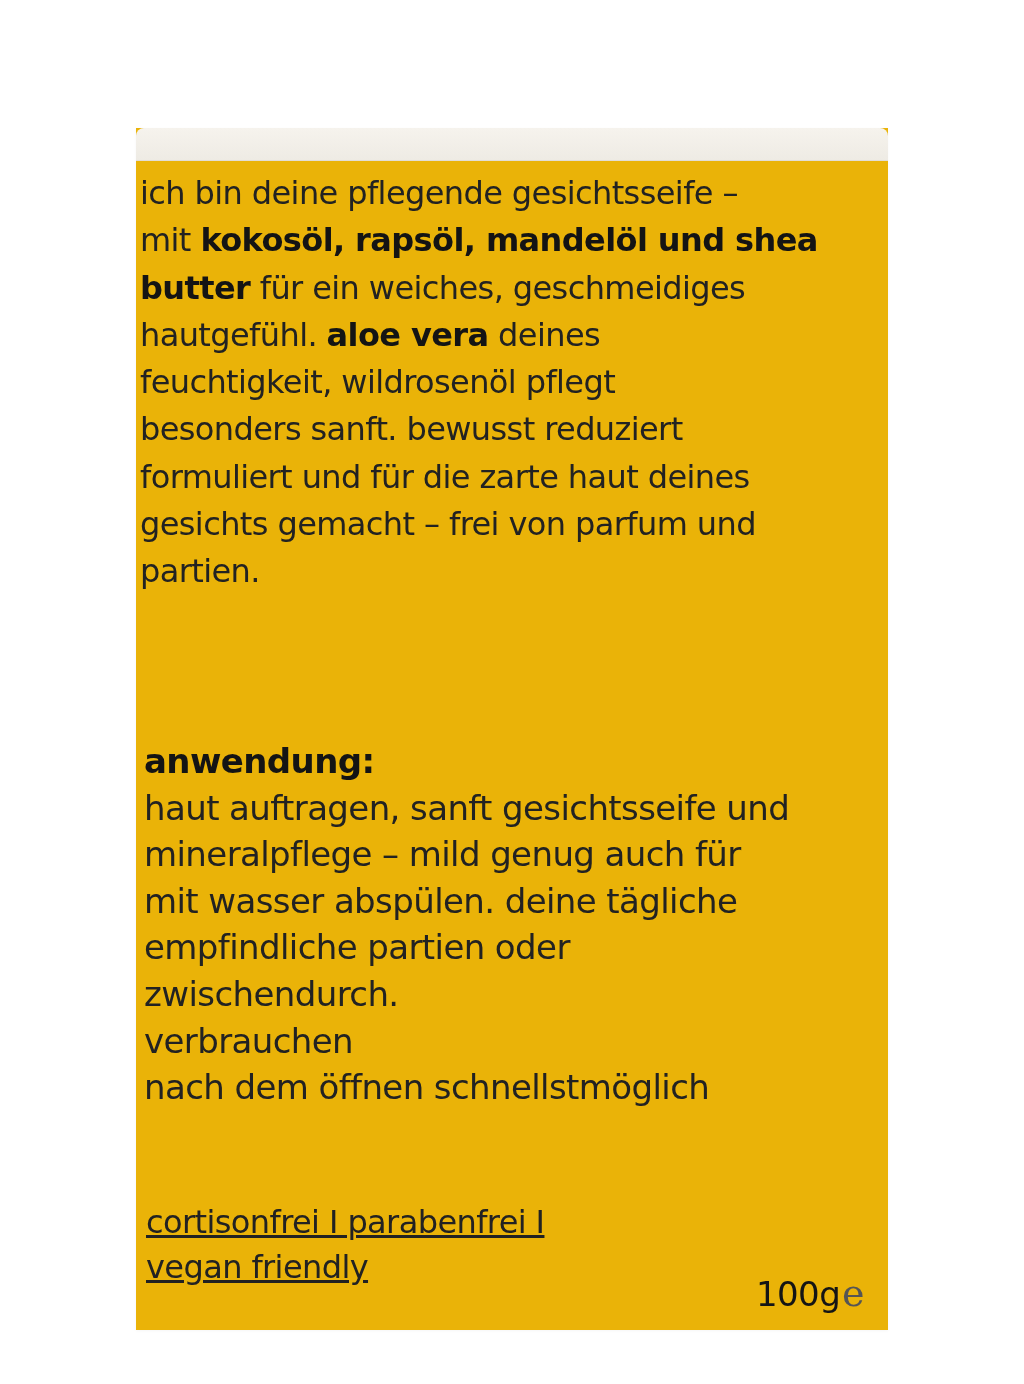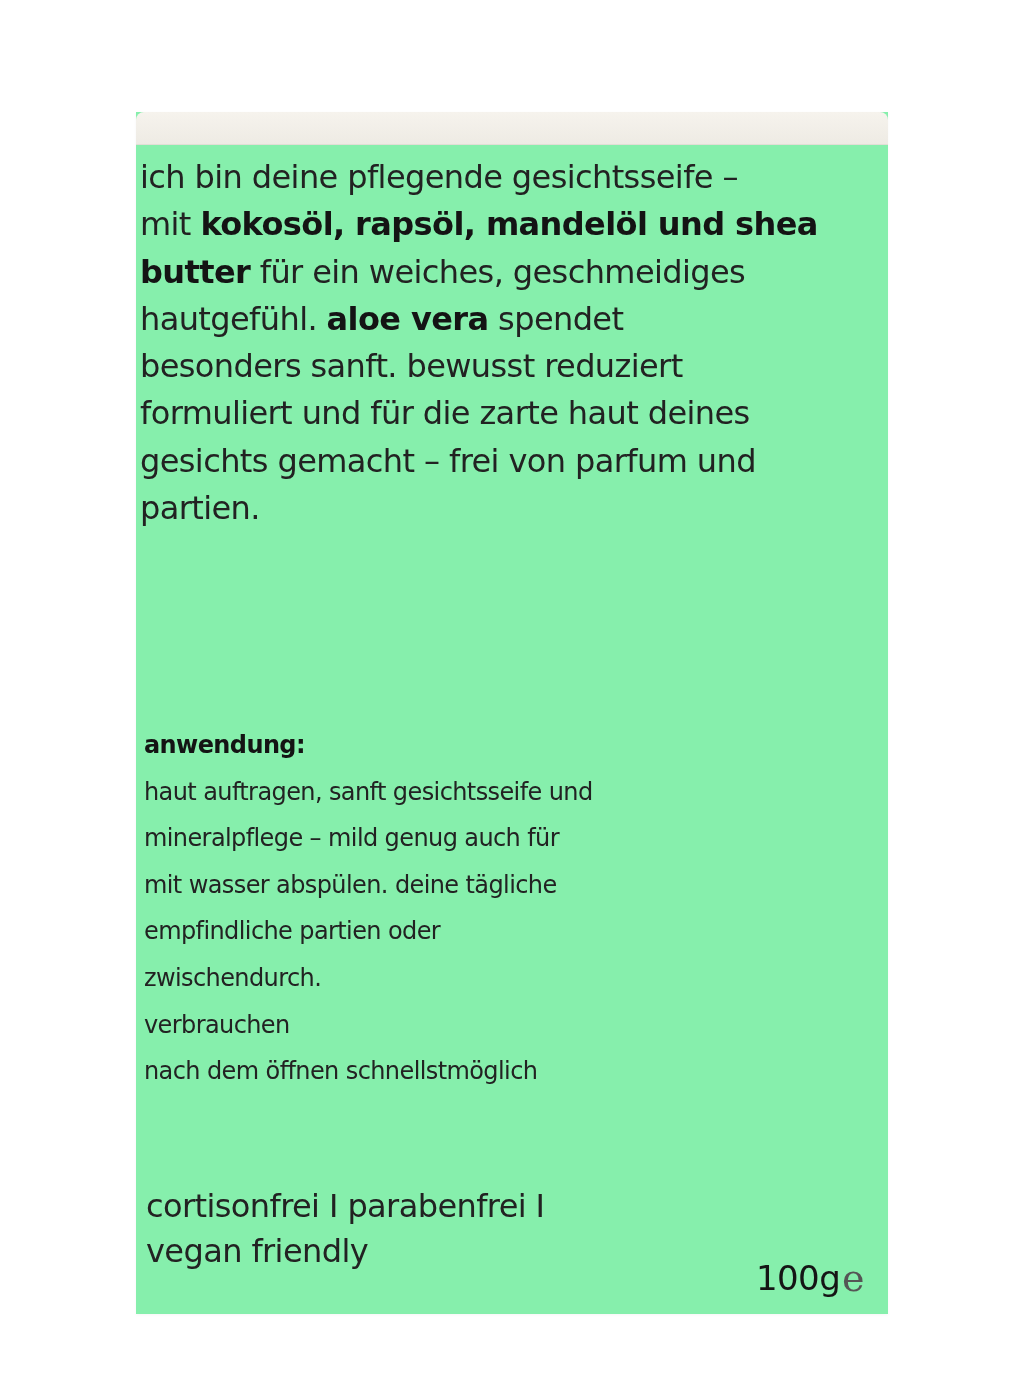--- a/index.html
+++ b/index.html
@@ -1,65 +1,66 @@
 <!DOCTYPE html>
 <html><head>
 <meta charset="utf-8">
 <style>
   html, body { margin: 0; padding: 0; }
   body {
     width: 1024px; height: 1384px; background: #ffffff; position: relative; overflow: hidden;
     font-family: "DejaVu Sans", sans-serif; color: #1f1f1f;
   }
   .package {
-    position: absolute; left: 136px; top: 112px; width: 752px; height: 1202px;
-    background: #86efac;
+    position: absolute; left: 136px; top: 128px; width: 752px; height: 1202px;
+    background: #eab308;
     box-shadow: 0 1px 3px rgba(0,0,0,0.04);
   }
   .top-flap {
     position: absolute; left: 0; top: 0; width: 752px; height: 32px;
     background: linear-gradient(#f6f3ed, #eeebe4);
     border-radius: 8px 8px 0 0;
     border-bottom: 1px solid #e2ded6;
   }
   .text {
     position: absolute; left: 4px; top: 42px; width: 740px;
     font-size: 32px; line-height: 47.3px; letter-spacing: -0.6px;
     color: #222;
   }
   .text b { font-weight: bold; color: #141414; }
   .usage {
     position: absolute; left: 8px; top: 610px; width: 740px;
-    font-size: 24px; line-height: 46.6px; letter-spacing: -0.6px; color: #222;
+    font-size: 34px; line-height: 46.6px; letter-spacing: -0.6px; color: #222;
   }
   .usage .head { font-weight: bold; color: #141414; }
   .claims {
     position: absolute; left: 10px; top: 1072px; width: 600px;
-    font-size: 32px; line-height: 45px; letter-spacing: -0.6px; color: #222;
+    font-size: 32px; line-height: 45px; letter-spacing: -0.6px; color: #222; text-decoration: underline;
   }
   .weight {
     position: absolute; right: 24px; top: 1146px;
     font-size: 34px; letter-spacing: -0.6px; color: #151515;
-    display: flex; align-items: center;
+    display: flex; align-items: flex-start;
   }
   .estimate {
     font-family: "DejaVu Serif", serif; font-size: 38px; color: #555; margin-left: 2px; line-height: 1;
   }
 </style>
 </head>
 <body>
 
 <div class="package">
   <div class="top-flap"></div>
 
   <div class="text">
     <div>ich bin deine pflegende gesichtsseife –</div>
     <div><span>mit </span><b>kokosöl, rapsöl, mandelöl und shea</b></div>
     <div><b>butter</b><span> für ein weiches, geschmeidiges</span></div>
-    <div><span>hautgefühl. </span><b>aloe vera</b><span> spendet</span></div>
+    <div><span>hautgefühl. </span><b>aloe vera</b><span> deines</span></div>
+    <div>feuchtigkeit, wildrosenöl pflegt</div>
     <div>besonders sanft. bewusst reduziert</div>
     <div>formuliert und für die zarte haut deines</div>
     <div>gesichts gemacht – frei von parfum und</div>
     <div>partien.</div>
   </div>
 
   <div class="usage">
     <div class="head">anwendung:</div>
     <div>haut auftragen, sanft gesichtsseife und</div>
     <div>mineralpflege – mild genug auch für</div>

